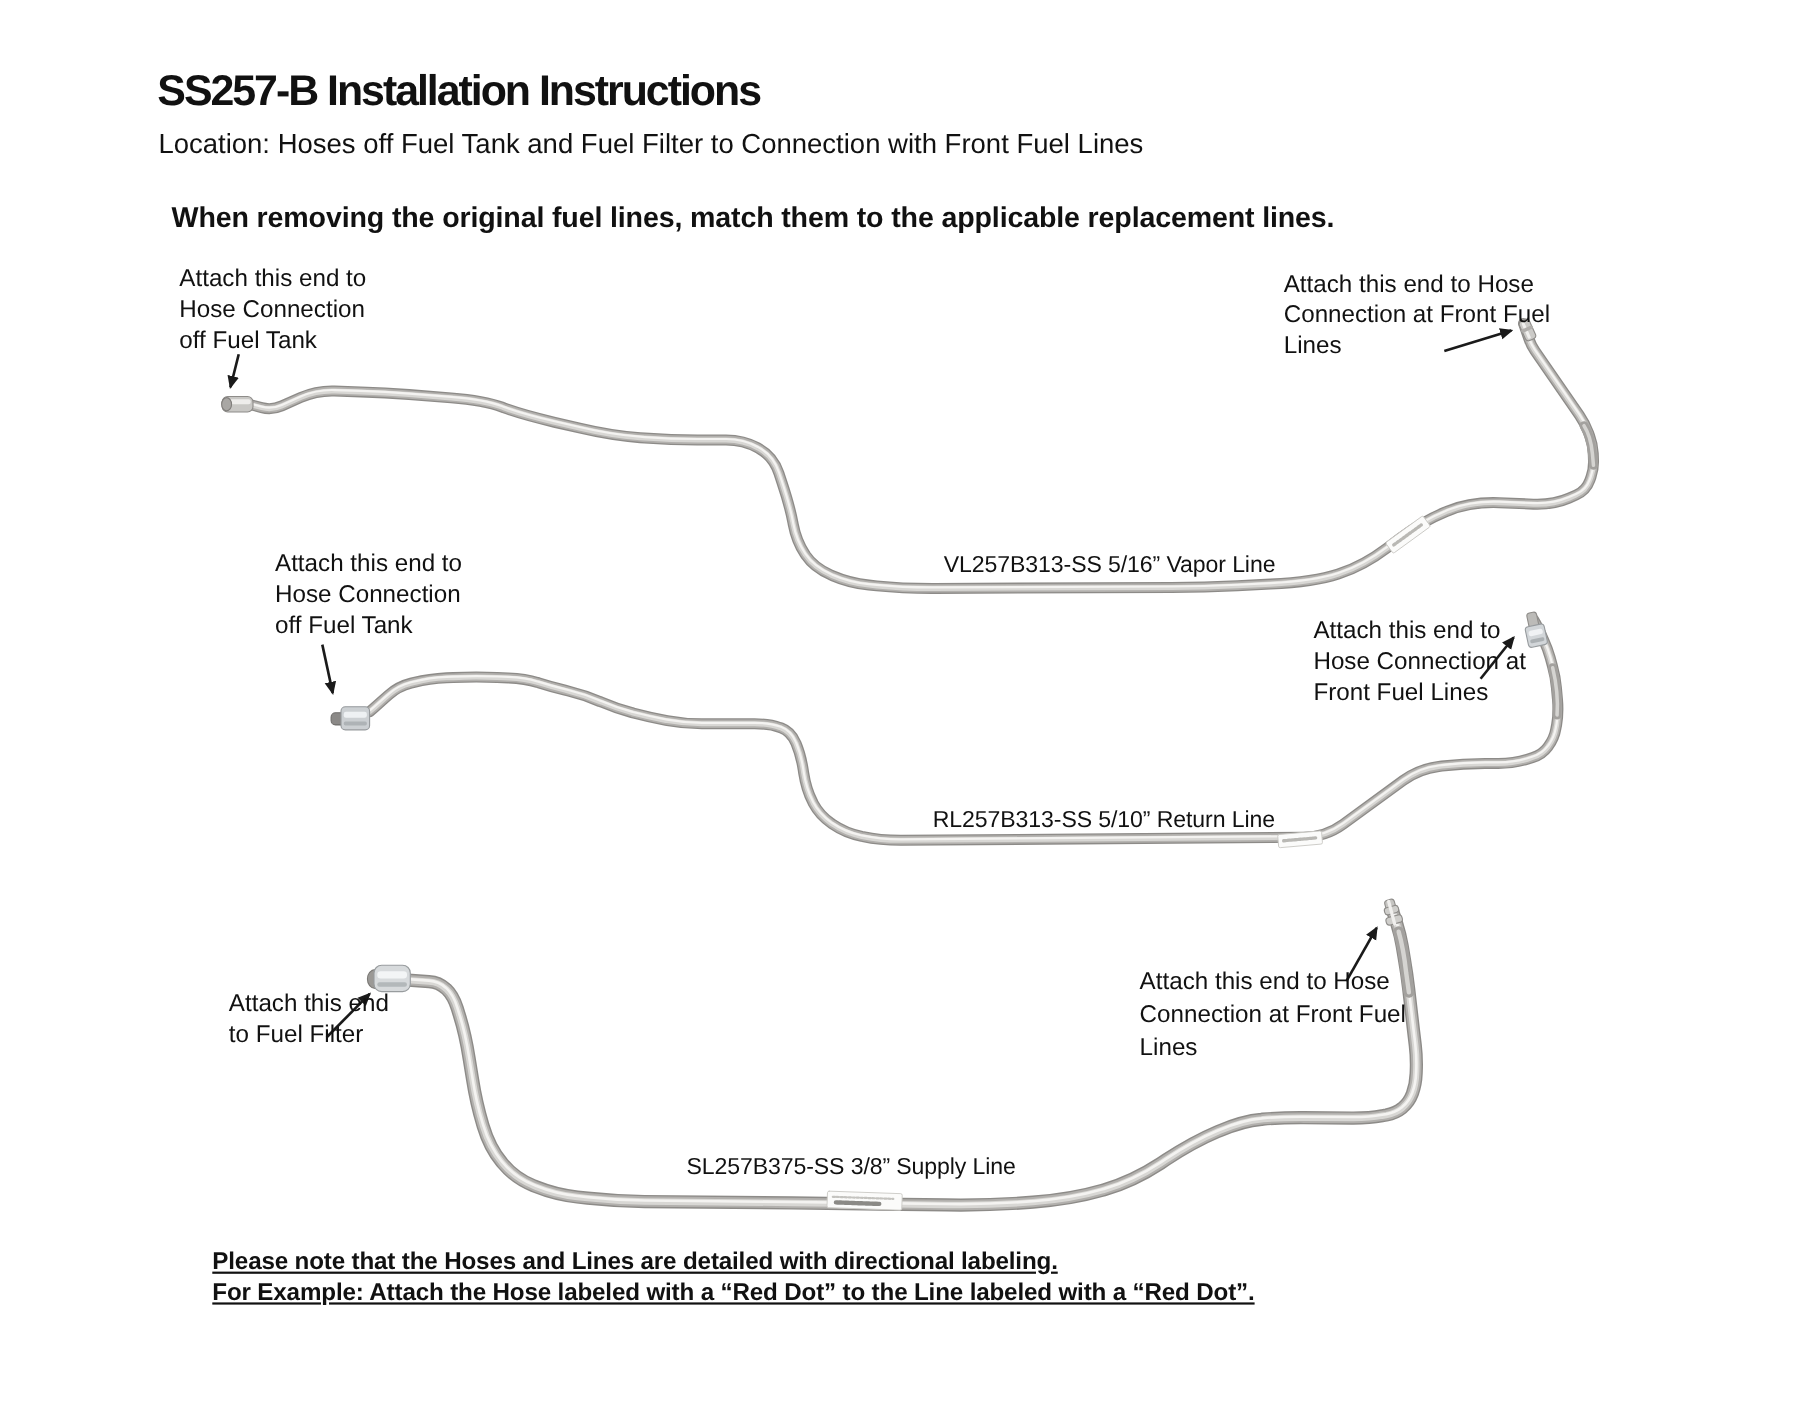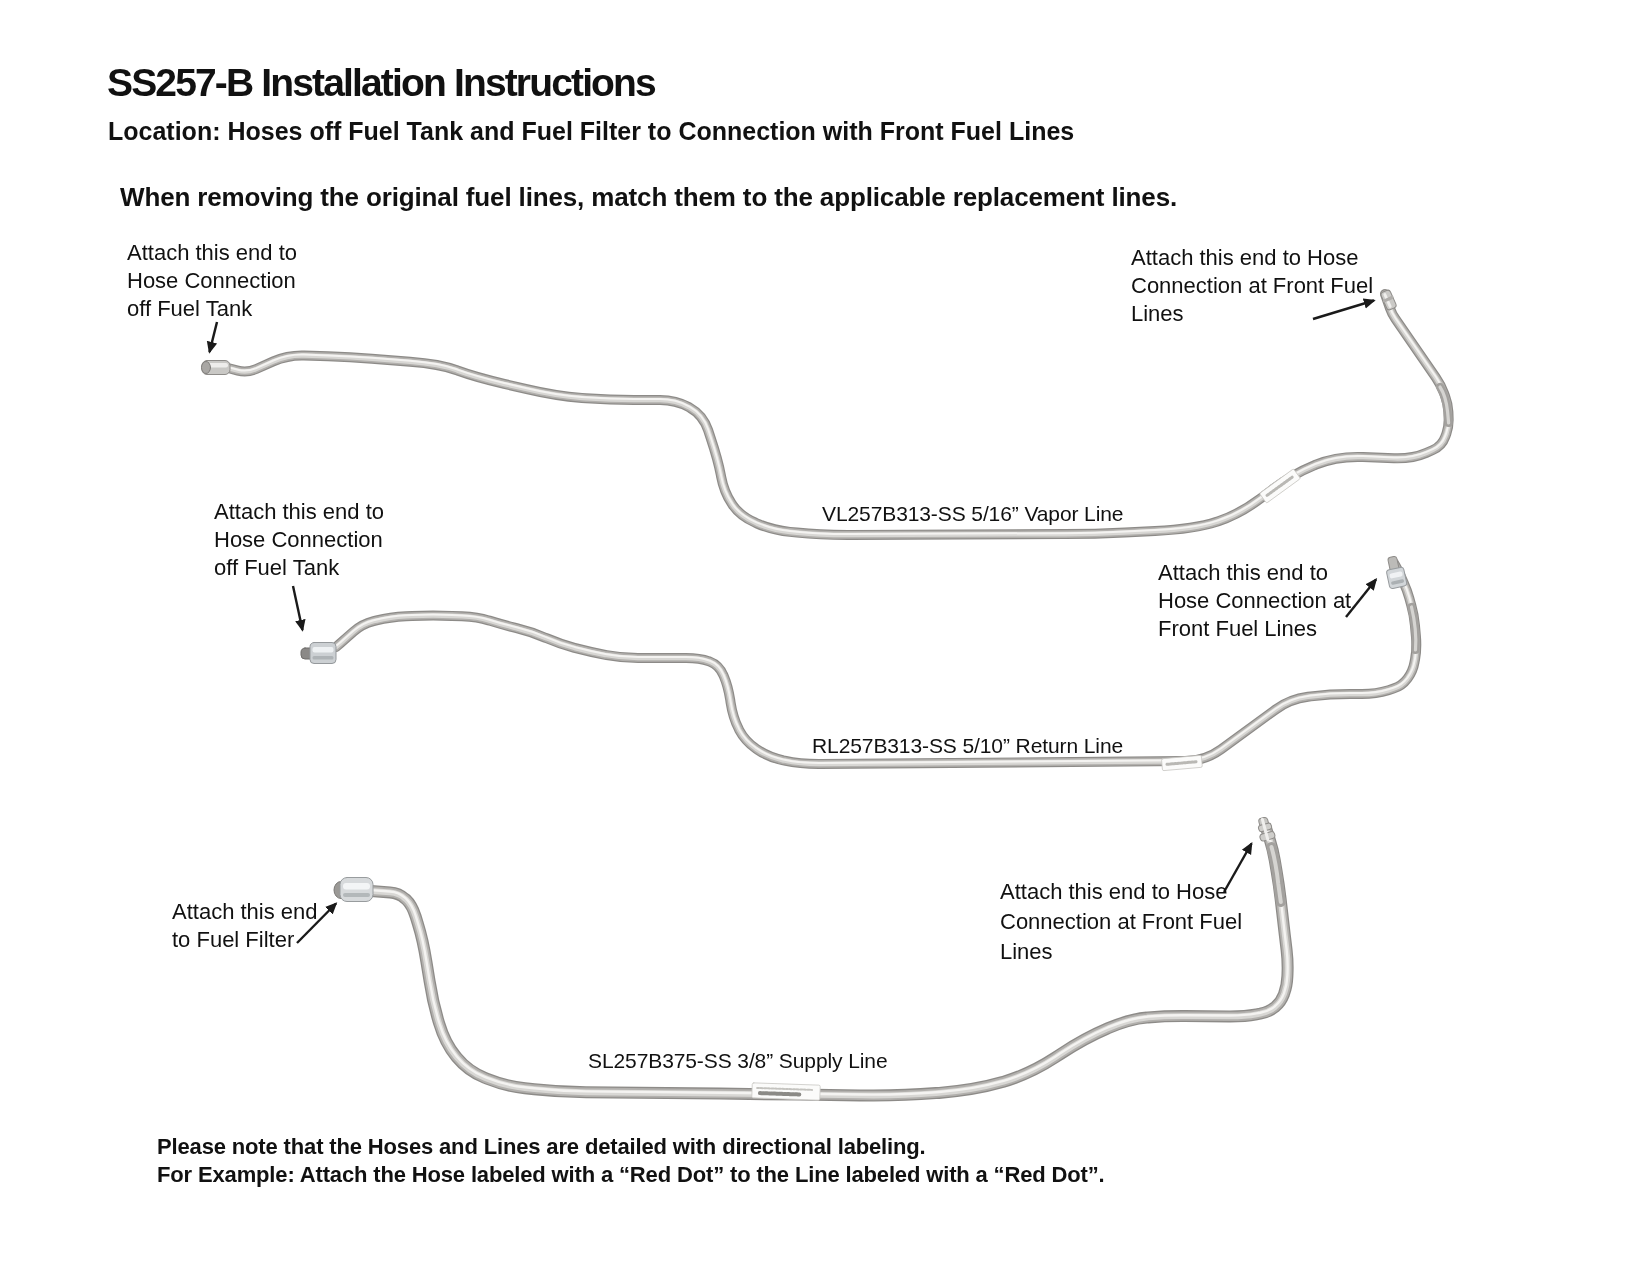--- a/index.html
+++ b/index.html
@@ -1,34 +1,34 @@
 <!DOCTYPE html>
 <html><head>
 <meta charset="utf-8">
 <style>
   html,body{margin:0;padding:0;}
   body{width:1650px;height:1275px;background:#ffffff;position:relative;overflow:hidden;
        font-family:"Liberation Sans",sans-serif;color:#111;}
   #art{position:absolute;left:0;top:0;z-index:1;}
-  .txt{position:absolute;z-index:2;white-space:pre-line;}
+  .txt{position:absolute;z-index:2;white-space:pre-line;margin-left:36px;}
   .title{left:107px;top:61px;font-size:39px;font-weight:bold;letter-spacing:-1.85px;}
-  .subtitle{left:108px;top:117px;font-size:25px;font-weight:bold;letter-spacing:0;text-align:right;}
+  .subtitle{left:108px;top:117px;font-size:25px;font-weight:normal;letter-spacing:0;text-align:right;}
   .intro{left:120px;top:182px;font-size:26px;font-weight:bold;letter-spacing:-0.14px;}
   .callout{font-size:22px;line-height:28px;letter-spacing:0;}
   .c1{left:127px;top:239px;}
   .c2{left:1131px;top:244px;}
   .c3{left:214px;top:498px;}
   .c4{left:1158px;top:559px;}
   .c5{left:172px;top:898px;}
   .c6{left:1000px;top:877px;line-height:30px;}
   .partlabel{font-size:21px;line-height:28px;letter-spacing:-0.1px;}
   .pl-vapor{left:822px;top:500px;}
   .pl-return{left:812px;top:732px;}
   .pl-supply{left:588px;top:1047px;}
-  .note{left:157px;top:1133px;font-size:22px;font-weight:bold;line-height:28px;letter-spacing:-0.15px;}
+  .note{left:157px;top:1133px;font-size:22px;font-weight:bold;line-height:28px;letter-spacing:-0.15px;text-decoration:underline;}
 </style>
 </head>
 <body>
 
 <svg id="art" width="1650" height="1275" viewBox="0 0 1650 1275" xmlns="http://www.w3.org/2000/svg">
   <defs>
     <marker id="ah" viewBox="0 0 10 10" refX="8.5" refY="5" markerWidth="5" markerHeight="5" orient="auto-start-reverse">
       <path d="M0,0.6 L10,5 L0,9.4 z" fill="#1a1a1a"></path>
     </marker>
   </defs>

